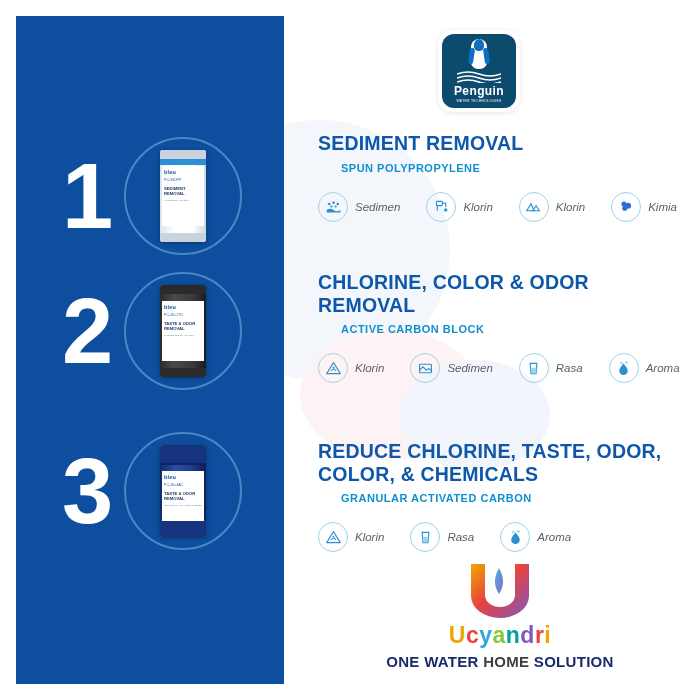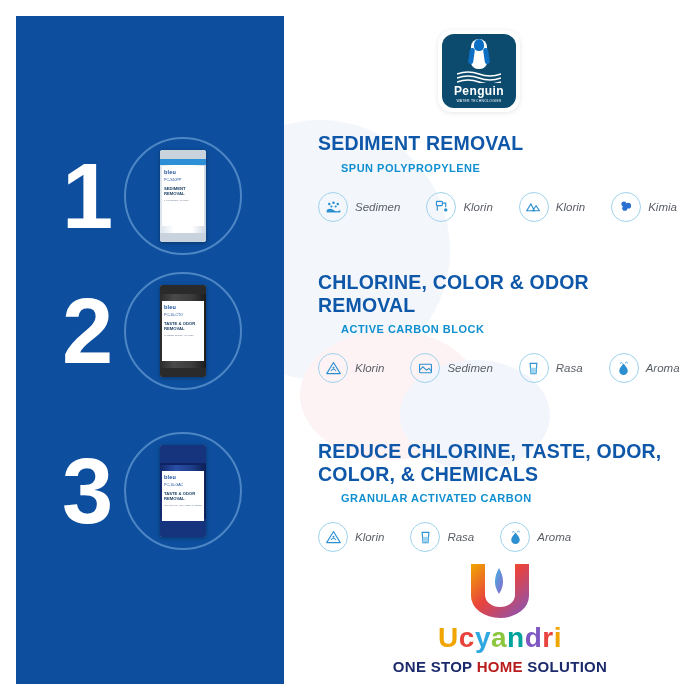--- a/index.html
+++ b/index.html
@@ -336,41 +336,41 @@
     z-index: 3;
   }
   .u-mark {
     width: 86px;
     height: 58px;
     margin: 0 auto;
     position: relative;
   }
   .brand-line {
     margin-top: 2px;
-    font-size: 28px;
+    font-size: 23px;
     font-weight: bold;
     letter-spacing: .5px;
     font-family: "Liberation Sans", sans-serif;
   }
   .brand-line .u { color: #f0a500; }
   .brand-line .c { color: #e8433d; }
   .brand-line .y { color: #2fa8e0; }
   .brand-line .a { color: #8cc63e; }
   .brand-line .n { color: #00a39b; }
   .brand-line .d { color: #7e57c2; }
   .brand-line .r { color: #e8433d; }
   .brand-line .i { color: #f0a500; }
   .tagline {
     margin-top: 4px;
     font-size: 15px;
     font-weight: bold;
     color: #1b2a6b;
     letter-spacing: .3px;
   }
-  .tagline .accent { color: #b91c1c; }
+  .tagline .accent { color: #404040; }
 </style>
 </head>
 <body>
 
 <div class="page">
 
   <div class="bg-blob-left"></div>
   <div class="bg-blob-pink"></div>
   <div class="bg-blob-blue"></div>
 
@@ -598,17 +598,17 @@
           </linearGradient>
         </defs>
         <path d="M14 2 L14 34 a29 22 0 0 0 58 0 L72 2 L58 2 L58 33 a15 12 0 0 1 -30 0 L28 2 Z" fill="url(#ug)"></path>
         <path d="M42 6 q8 14 0 26 q-8 -12 0 -26 Z" fill="url(#ug2)" opacity="0.9"></path>
       </svg>
     </div>
     <div class="brand-line">
       <span class="u">U</span><span class="c">c</span><span class="y">y</span><span class="a">a</span><span class="n">n</span><span class="d">d</span><span class="r">r</span><span class="i">i</span>
     </div>
     <div class="tagline">
-      <span>ONE STOP </span><span class="accent">HOME</span><span> SOLUTION</span>
+      <span>ONE WATER </span><span class="accent">HOME</span><span> SOLUTION</span>
     </div>
   </div>
 
 </div>
 
 </body></html>

